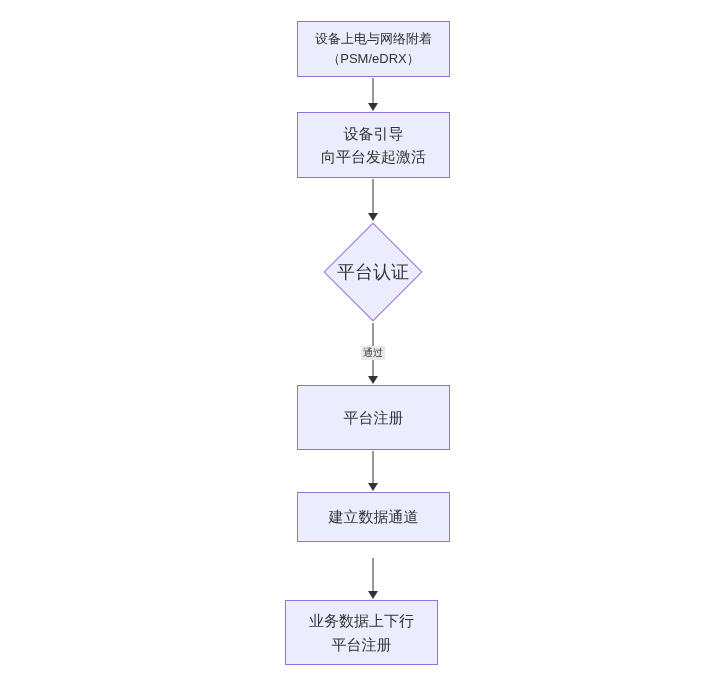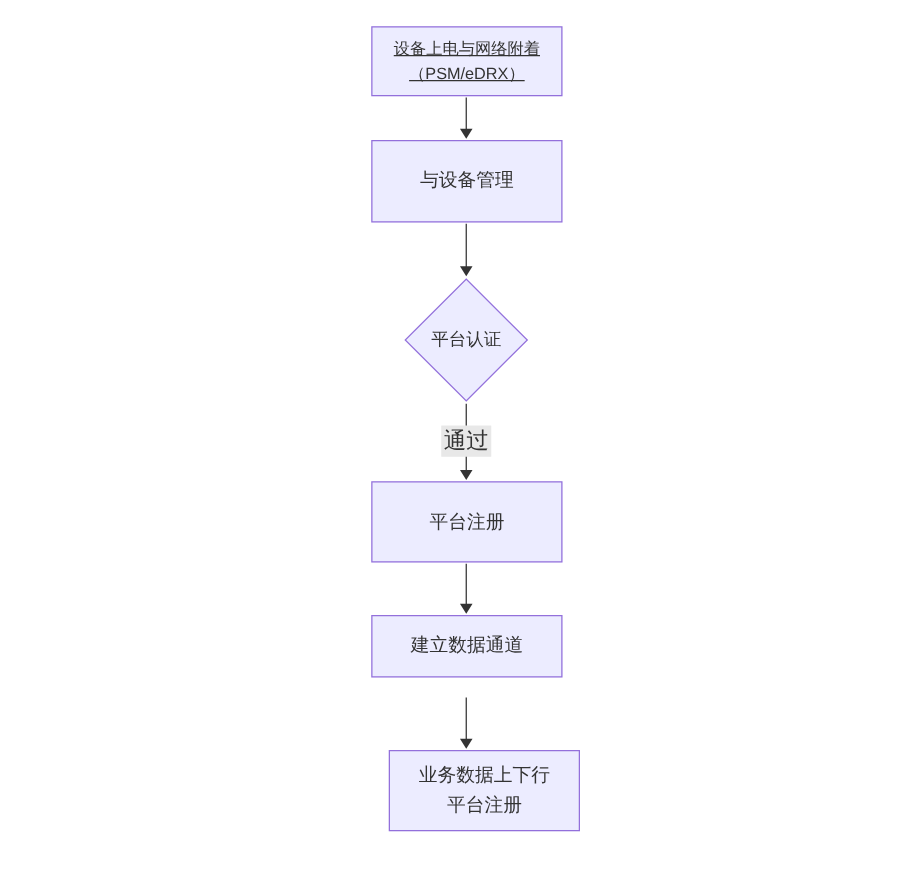--- a/index.html
+++ b/index.html
@@ -23,25 +23,25 @@
     background: var(--node_fill, #ECECFF);
     border: 1px solid var(--node_border, #9370DB);
     display: flex;
     flex-direction: column;
     justify-content: center;
     align-items: center;
     text-align: center;
     font-size: 15px;
     line-height: 1.55;
   }
-  .n1 { left: 297px; top: 21px;  width: 153px; height: 56px; font-size: 13px; text-decoration: underline; }
+  .n1 { left: 297px; top: 21px;  width: 153px; height: 56px; font-size: 13px; }
   .n2 { left: 297px; top: 112px; width: 153px; height: 66px; }
   .n3 { left: 297px; top: 385px; width: 153px; height: 65px; }
   .n4 { left: 297px; top: 492px; width: 153px; height: 50px; }
-  .n5 { left: 311px; top: 600px; width: 153px; height: 65px; }
+  .n5 { left: 285px; top: 600px; width: 153px; height: 65px; }
 
   .diamond-wrap {
     position: absolute;
     left: 322px; top: 222px;
     width: 102px; height: 100px;
   }
   .diamond-shape {
     position: absolute;
     left: 50%; top: 50%;
     width: 70px; height: 70px;
@@ -49,21 +49,21 @@
     background: var(--node_fill, #ECECFF);
     border: 1px solid var(--node_border, #9370DB);
     box-sizing: border-box;
   }
   .diamond-label {
     position: absolute;
     inset: 0;
     display: flex;
     align-items: center;
     justify-content: center;
-    font-size: 14px;
+    font-size: 18px;
   }
 
   .arrow {
     position: absolute;
     left: 368px;
     width: 10px;
   }
   .a1 { top: 78px;  height: 33px; }
   .a2 { top: 179px; height: 42px; }
   .a3 { top: 323px; height: 61px; }
@@ -88,21 +88,21 @@
     border-top: 8px solid var(--arrow_color, #333333);
   }
 
   .edge-label {
     position: absolute;
     left: 373px;
     top: 353px;
     transform: translate(-50%, -50%);
     background: var(--label_bg, #e8e8e8);
     padding: 0 2px;
-    font-size: 18px;
+    font-size: 10px;
     line-height: 1.4;
     z-index: 2;
     white-space: nowrap;
   }
 </style>
 </head>
 <body>
 
 <div class="canvas" style="--background: #ffffff; --node_fill: #ECECFF; --node_border: #9370DB; --arrow_color: #333333; --label_bg: #e8e8e8; --text_color: #333333;">
 
@@ -110,21 +110,22 @@
     <span>设备上电与网络附着</span>
     <span>（PSM/eDRX）</span>
   </div>
 
   <div class="arrow a1">
     <span class="shaft"></span>
     <span class="head"></span>
   </div>
 
   <div class="node n2">
-    <span>与设备管理</span>
+    <span>设备引导</span>
+    <span>向平台发起激活</span>
   </div>
 
   <div class="arrow a2">
     <span class="shaft"></span>
     <span class="head"></span>
   </div>
 
   <div class="diamond-wrap">
     <span class="diamond-shape"></span>
     <span class="diamond-label">平台认证</span>

